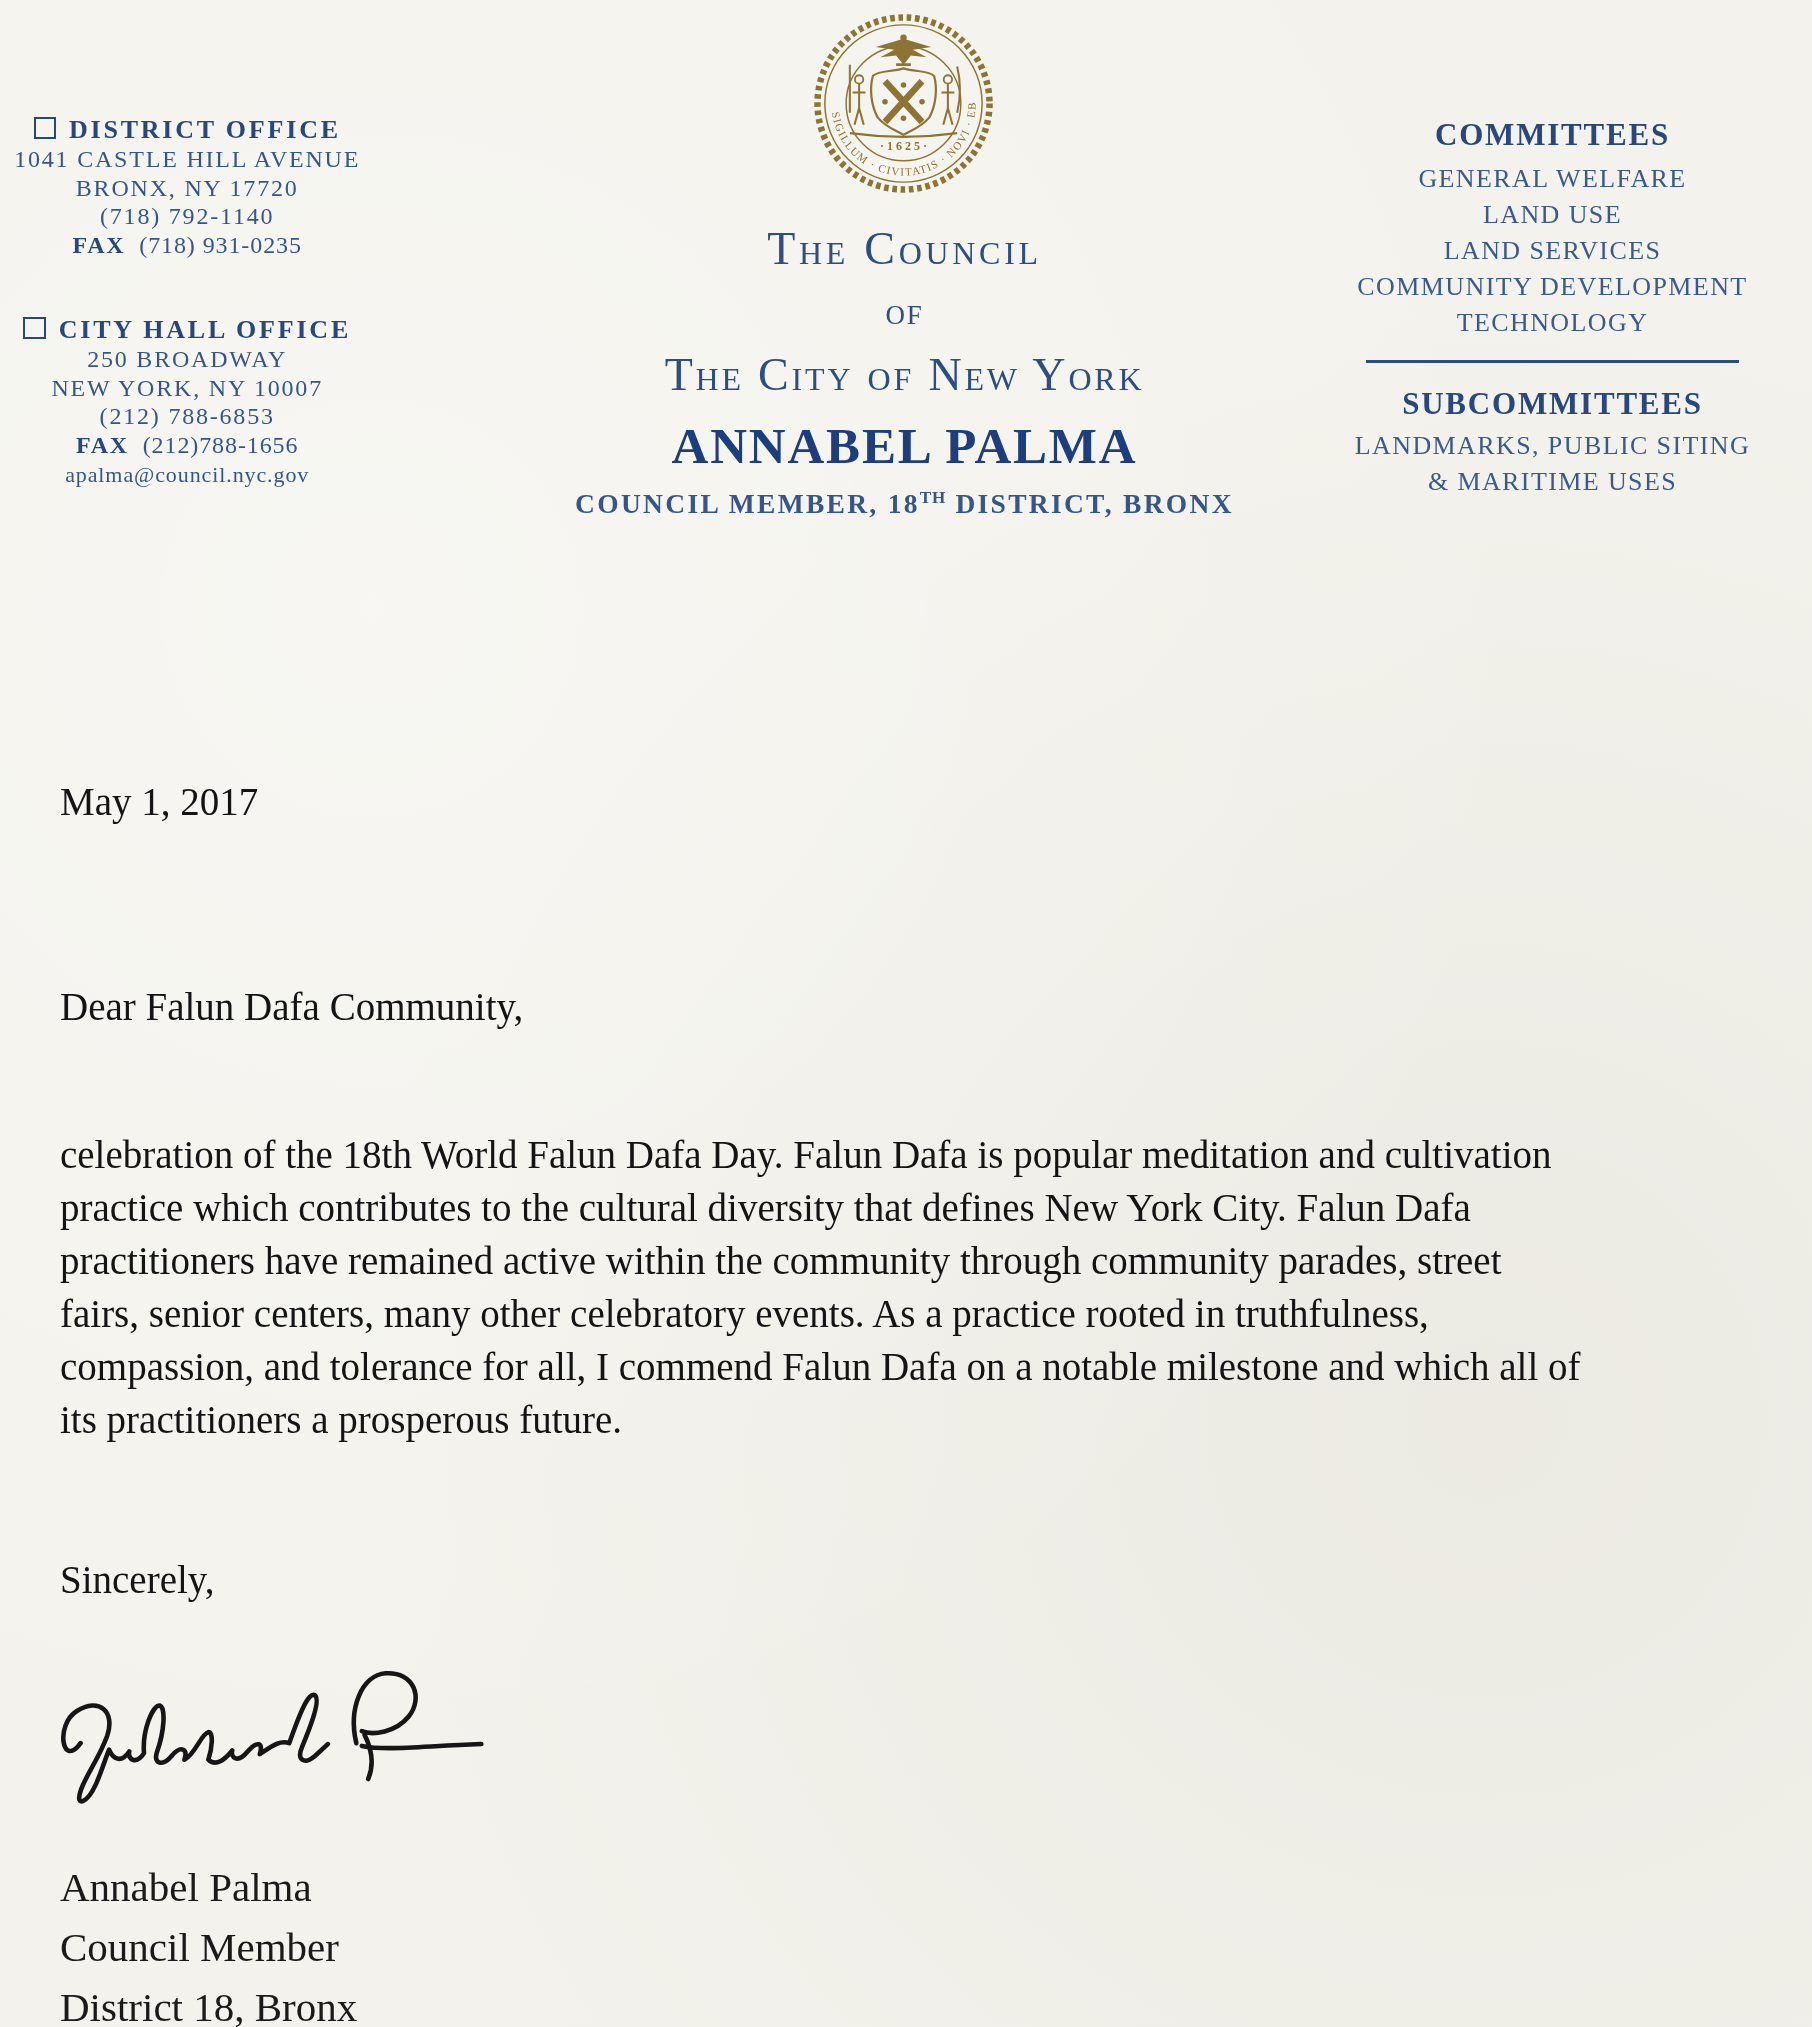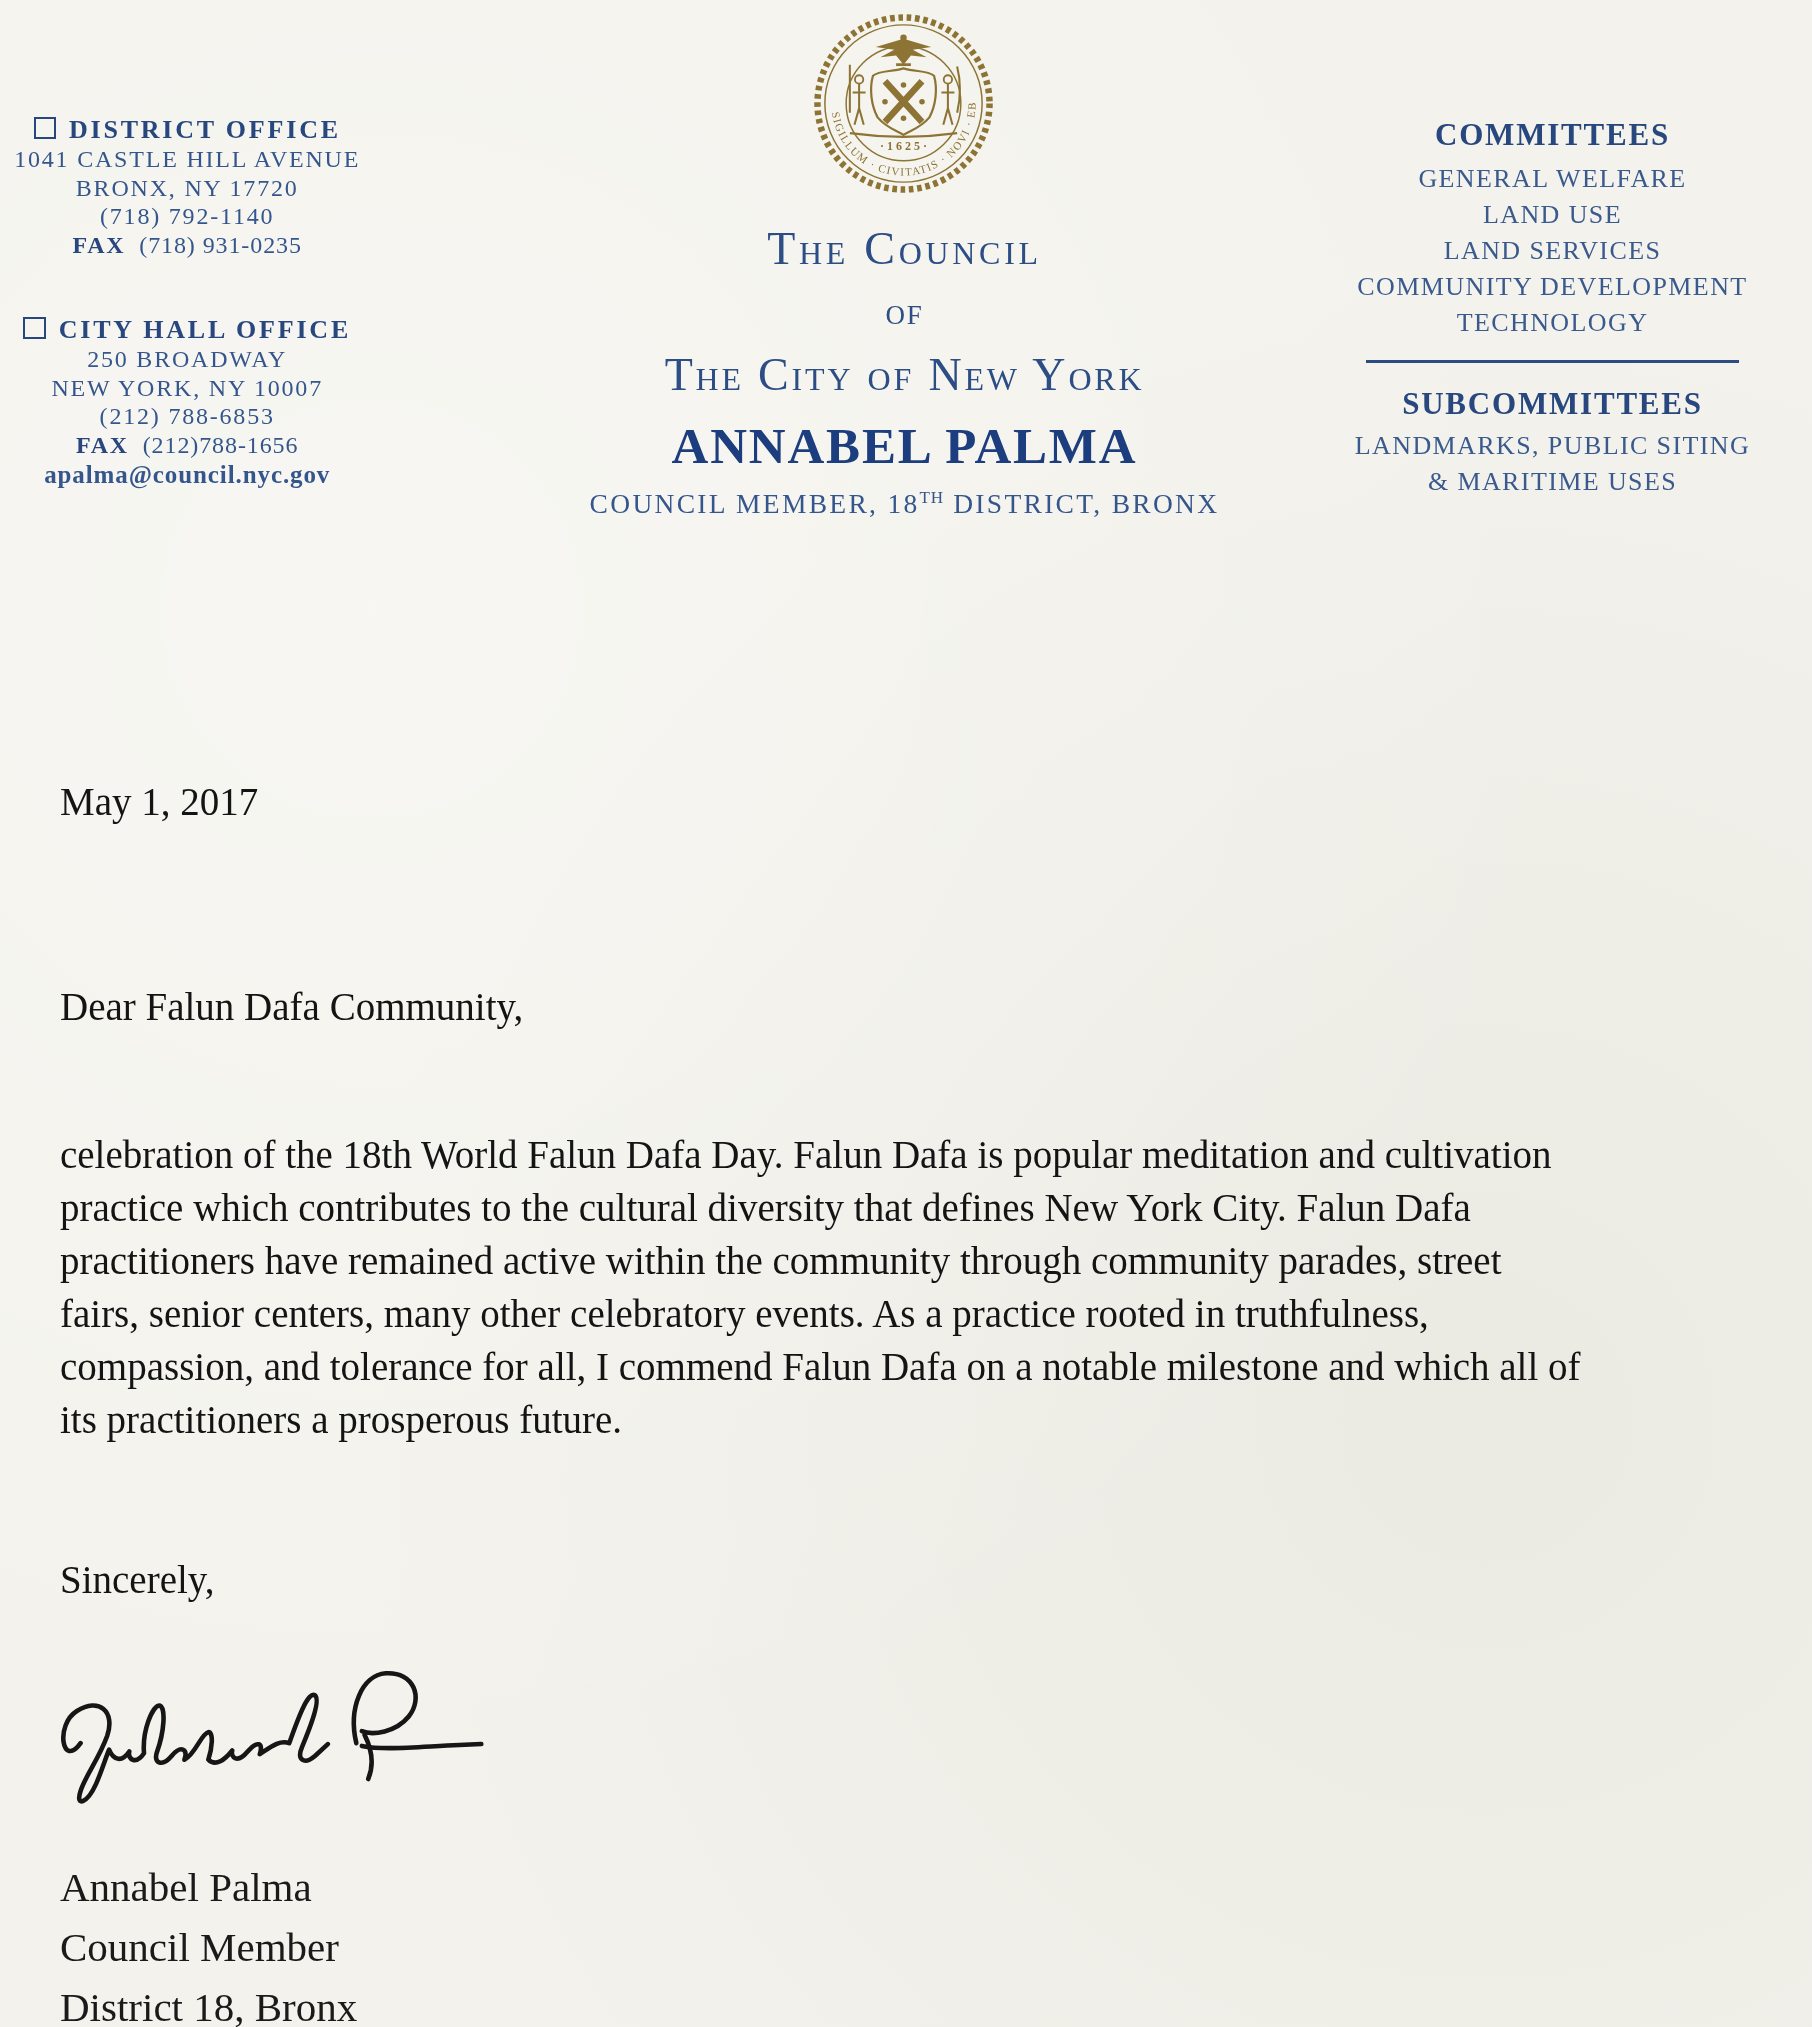--- a/index.html
+++ b/index.html
@@ -15,21 +15,21 @@
     overflow:hidden;
     color:#1a1a1a;
     padding-left:44px;
   }
   .abs{position:absolute;}
   .office-block{width:367px;text-align:center;color:#2e4d82;}
   .office-header{font-weight:bold;font-size:26px;letter-spacing:2.8px;color:#27477e;white-space:nowrap;}
   .office-line{font-size:24px;letter-spacing:1.8px;line-height:28.5px;white-space:nowrap;color:#35568c;}
   .office-fax{font-size:24px;letter-spacing:0.9px;line-height:28.5px;white-space:nowrap;color:#35568c;}
   .office-fax b{letter-spacing:1.8px;color:#27477e;}
-  .office-email{font-size:25px;line-height:31px;color:#35568c;white-space:nowrap;letter-spacing:0.9px;font-weight:bold;}
+  .office-email{font-size:22px;line-height:31px;color:#35568c;white-space:nowrap;letter-spacing:0.9px;}
   .chk{display:inline-block;width:18.4px;height:18.4px;border:2.8px solid #27477e;margin-right:13px;vertical-align:-0.9px;}
   .org-line1{font-size:46px;font-variant:small-caps;letter-spacing:3.7px;color:#2d4d85;white-space:nowrap;}
   .org-line2{font-size:39px;font-variant:small-caps;letter-spacing:1.8px;color:#2d4d85;}
   .org-line3{font-size:46px;font-variant:small-caps;letter-spacing:2.8px;color:#2d4d85;white-space:nowrap;}
   .member-name{font-size:51px;font-weight:bold;letter-spacing:1.8px;color:#1d3e7e;white-space:nowrap;}
   .member-title{font-size:27.5px;letter-spacing:2.3px;color:#35568c;white-space:nowrap;}
   .member-title sup{font-size:0.62em;vertical-align:super;letter-spacing:0.9px;}
   .cmte-block{width:441px;text-align:center;}
   .cmte-header{font-weight:bold;font-size:31px;letter-spacing:1.8px;color:#27477e;white-space:nowrap;}
   .cmte-item{font-size:26px;letter-spacing:1.4px;line-height:36px;color:#3a5a8e;white-space:nowrap;}
@@ -94,21 +94,21 @@
       <textPath href="#arc" startOffset="4%">SIGILLUM · CIVITATIS · NOVI · EBORACI</textPath>
     </text>
     <text x="100" y="150" text-anchor="middle" font-size="13" font-weight="bold" fill="#8d7434" font-family="'Liberation Serif',serif">· 1 6 2 5 ·</text>
   </svg>
 
   <div class="abs center" style="left:514px;top:222px;width:781px;">
     <div class="org-line1">The Council</div>
     <div class="org-line2" style="margin-top:13px;">of</div>
     <div class="org-line3" style="margin-top:14.7px;">The City of New York</div>
     <div class="member-name" style="margin-top:16.5px;">ANNABEL PALMA</div>
-    <div class="member-title" style="margin-top:13px;"><span>COUNCIL  MEMBER,  18</span><sup>TH</sup><span>  DISTRICT,  BRONX</span></div>
+    <div class="member-title" style="margin-top:13px;font-weight:bold;"><span>COUNCIL  MEMBER,  18</span><sup>TH</sup><span>  DISTRICT,  BRONX</span></div>
   </div>
 
   <div class="abs cmte-block" style="left:1332px;top:117px;">
     <div class="cmte-header">COMMITTEES</div>
     <div class="cmte-item" style="margin-top:8.3px;">GENERAL WELFARE</div>
     <div class="cmte-item">LAND USE</div>
     <div class="cmte-item">LAND SERVICES</div>
     <div class="cmte-item">COMMUNITY DEVELOPMENT</div>
     <div class="cmte-item">TECHNOLOGY</div>
   </div>

